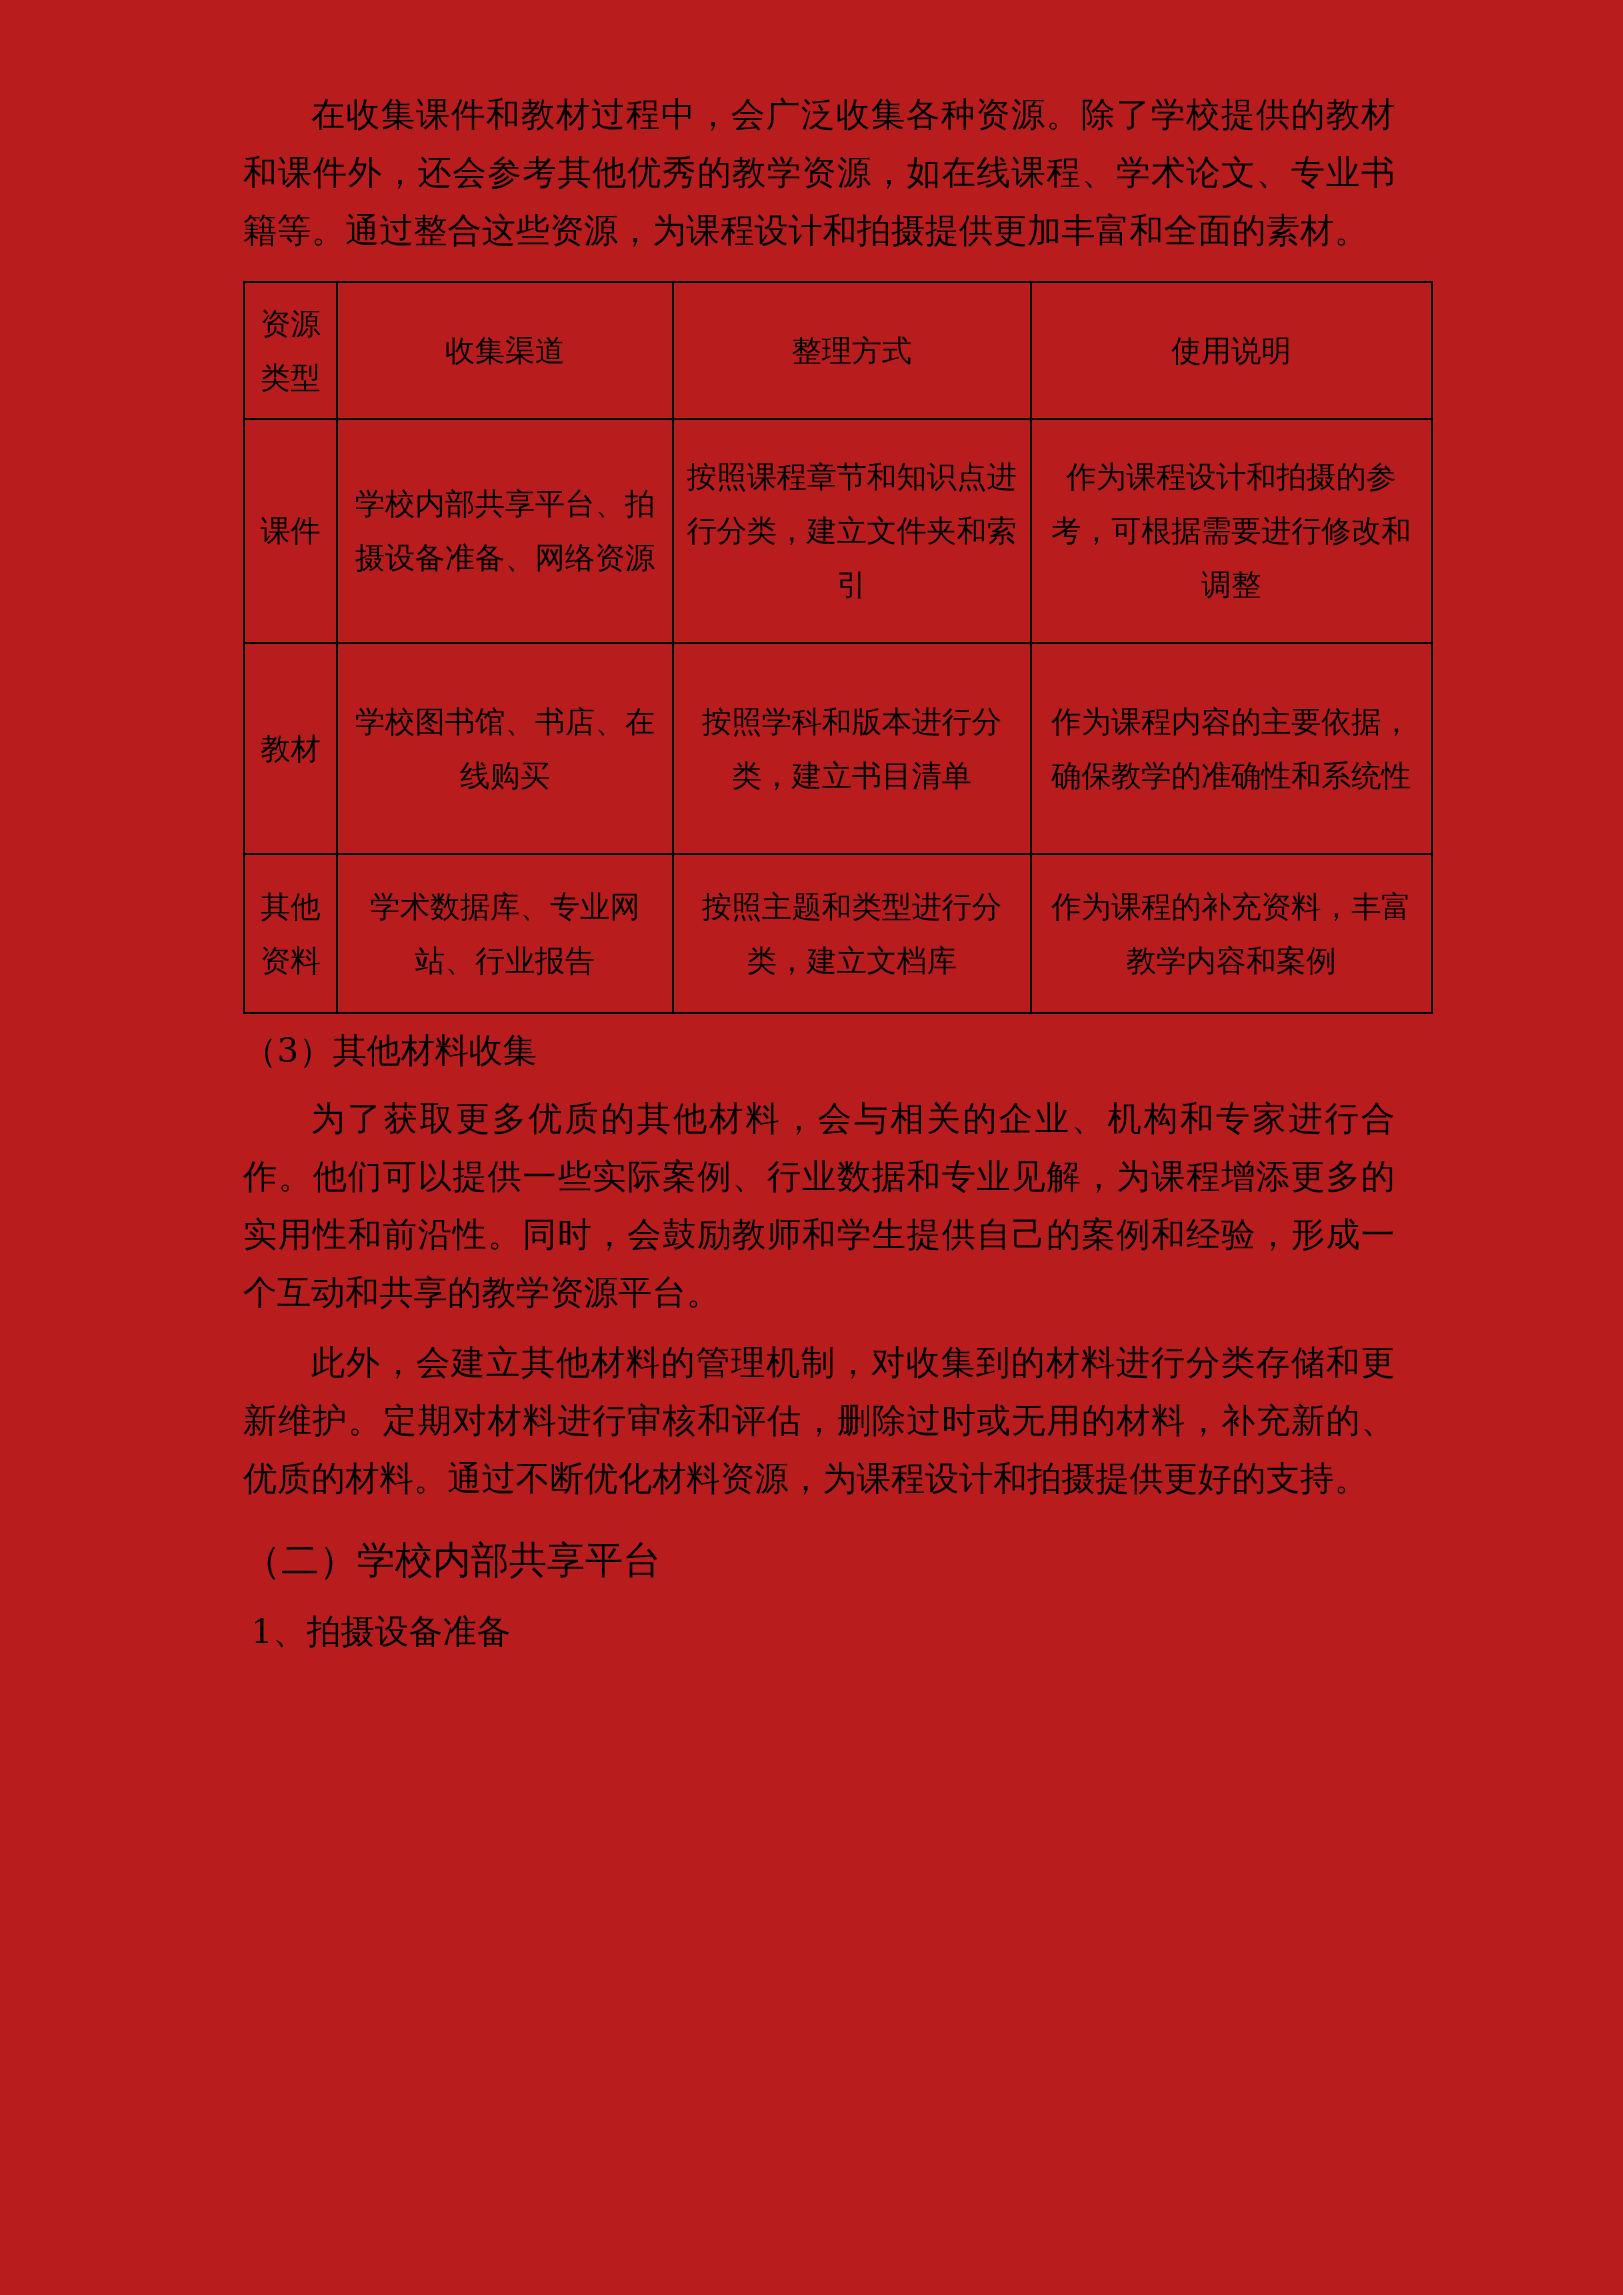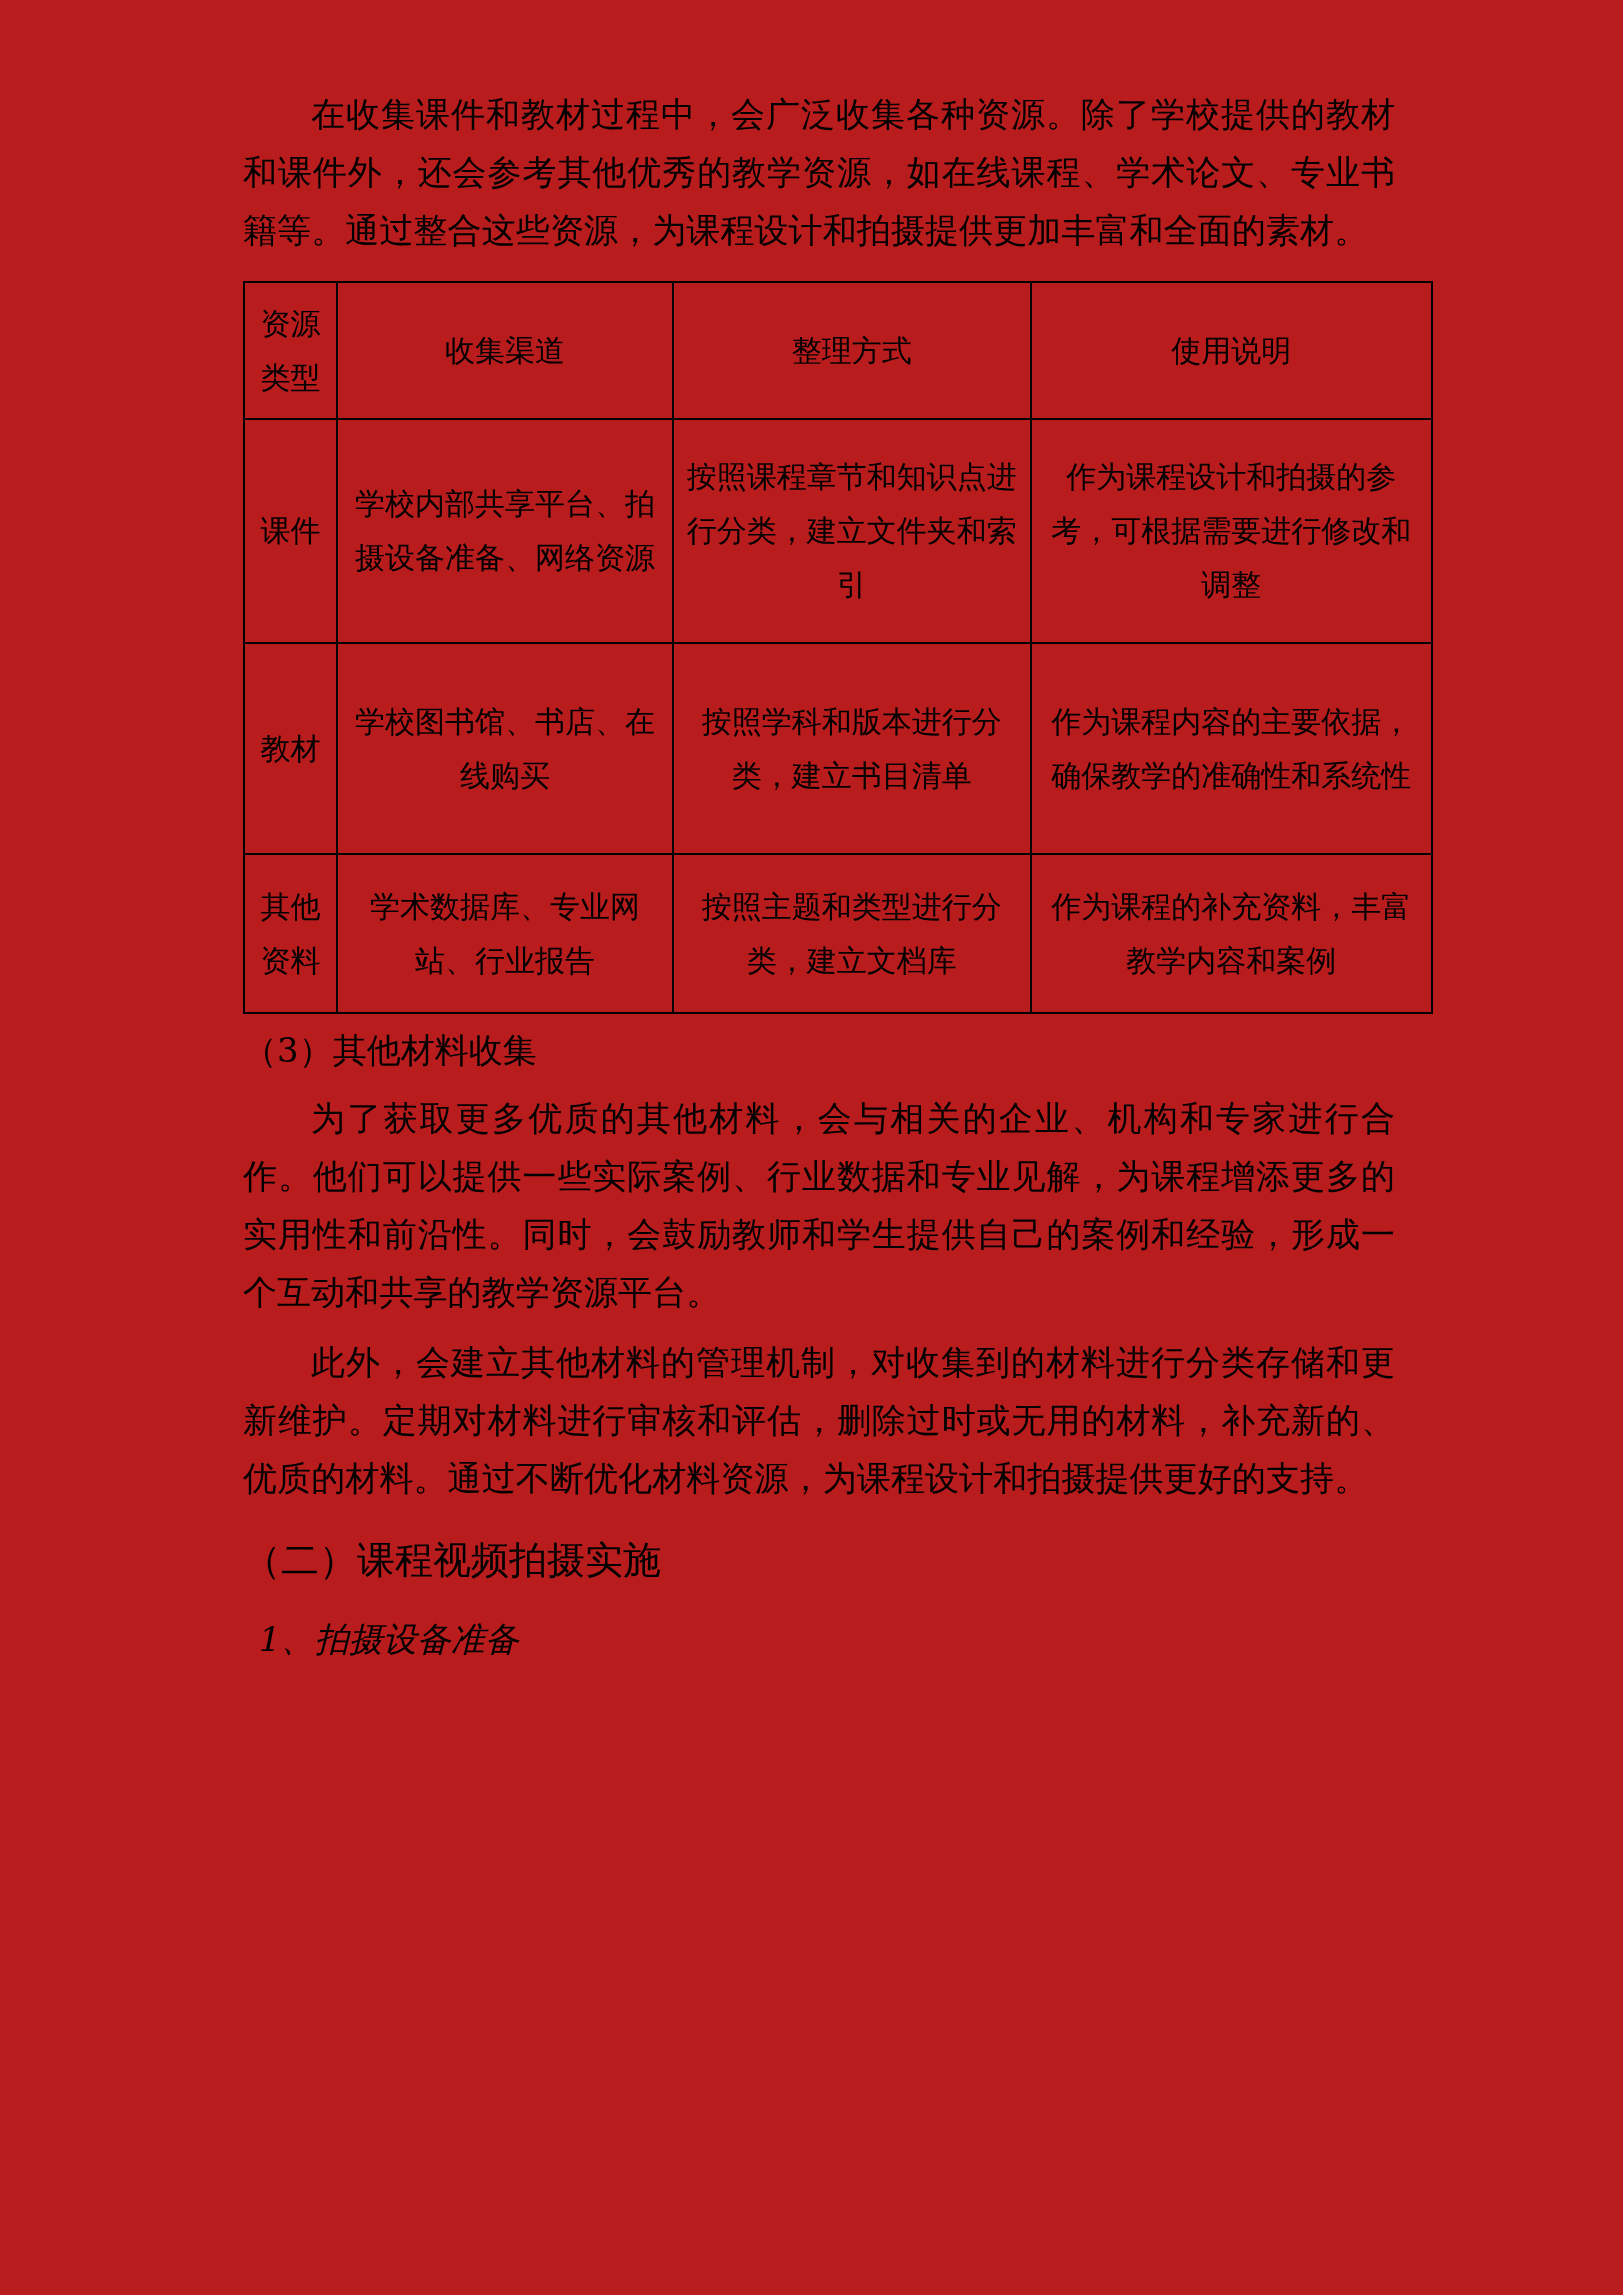--- a/index.html
+++ b/index.html
@@ -50,24 +50,23 @@
   .heading-major {
     font-size: 38px;
     line-height: 65px;
     margin: 0;
     text-indent: 0;
     white-space: nowrap;
   }
   .heading-minor {
     font-size: 34px;
     line-height: 60px;
-    margin: 16px;
+    margin: 8px;
     text-indent: 0;
     white-space: nowrap;
-    font-style: italic;
   }
 
   
   table.res-table {
     border-collapse: collapse;
     width: 1152px;
     margin: 10.5px 0 6.5px 0;
     table-layout: fixed;
   }
   table.res-table td {
@@ -141,19 +140,19 @@
     <div class="gap-small"></div>
 
     <p class="para">为了获取更多优质的其他材料，会与相关的企业、机构和专家进行合作。他们可以提供一些实际案例、行业数据和专业见解，为课程增添更多的实用性和前沿性。同时，会鼓励教师和学生提供自己的案例和经验，形成一个互动和共享的教学资源平台。</p>
 
     <div class="gap-small"></div>
 
     <p class="para">此外，会建立其他材料的管理机制，对收集到的材料进行分类存储和更新维护。定期对材料进行审核和评估，删除过时或无用的材料，补充新的、优质的材料。通过不断优化材料资源，为课程设计和拍摄提供更好的支持。</p>
 
     <div class="gap-med"></div>
 
-    <p class="heading-major">（二）课程视频拍摄实施</p>
+    <p class="heading-major">（二）学校内部共享平台</p>
 
     <p class="heading-minor">1、拍摄设备准备</p>
 
   </div>
 </div>
 
 
 </body></html>

